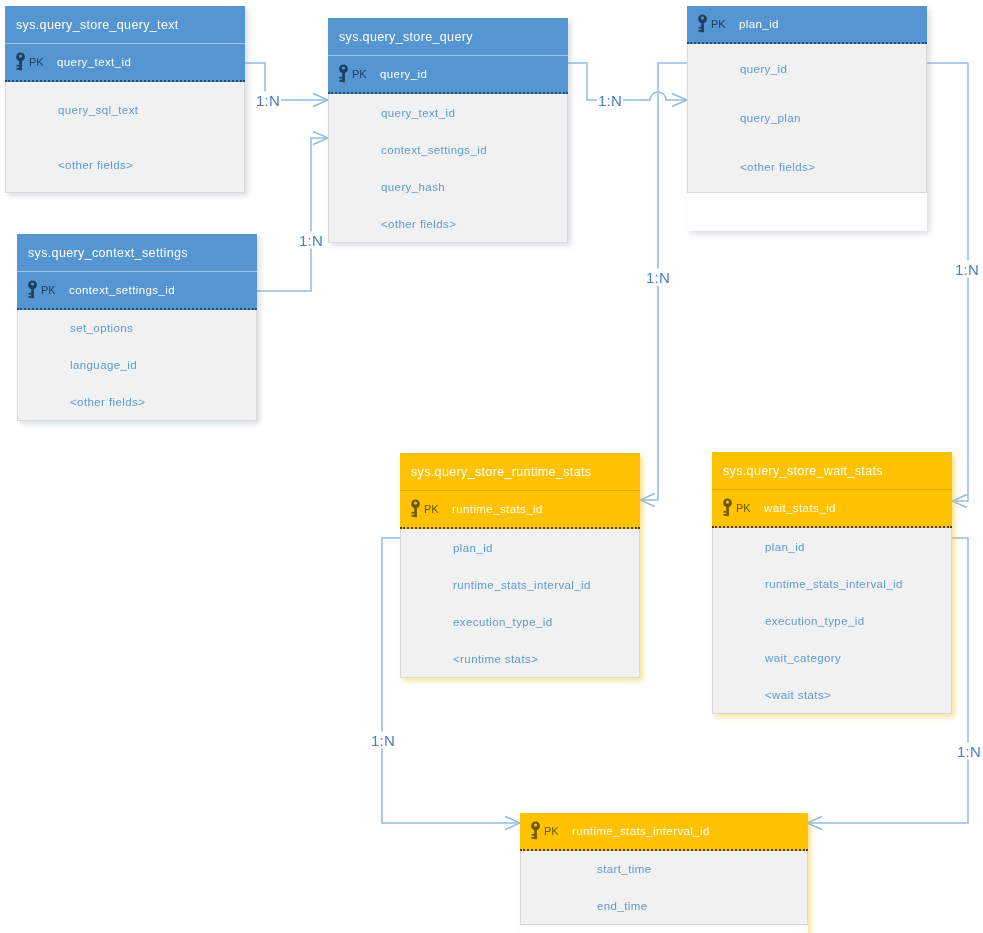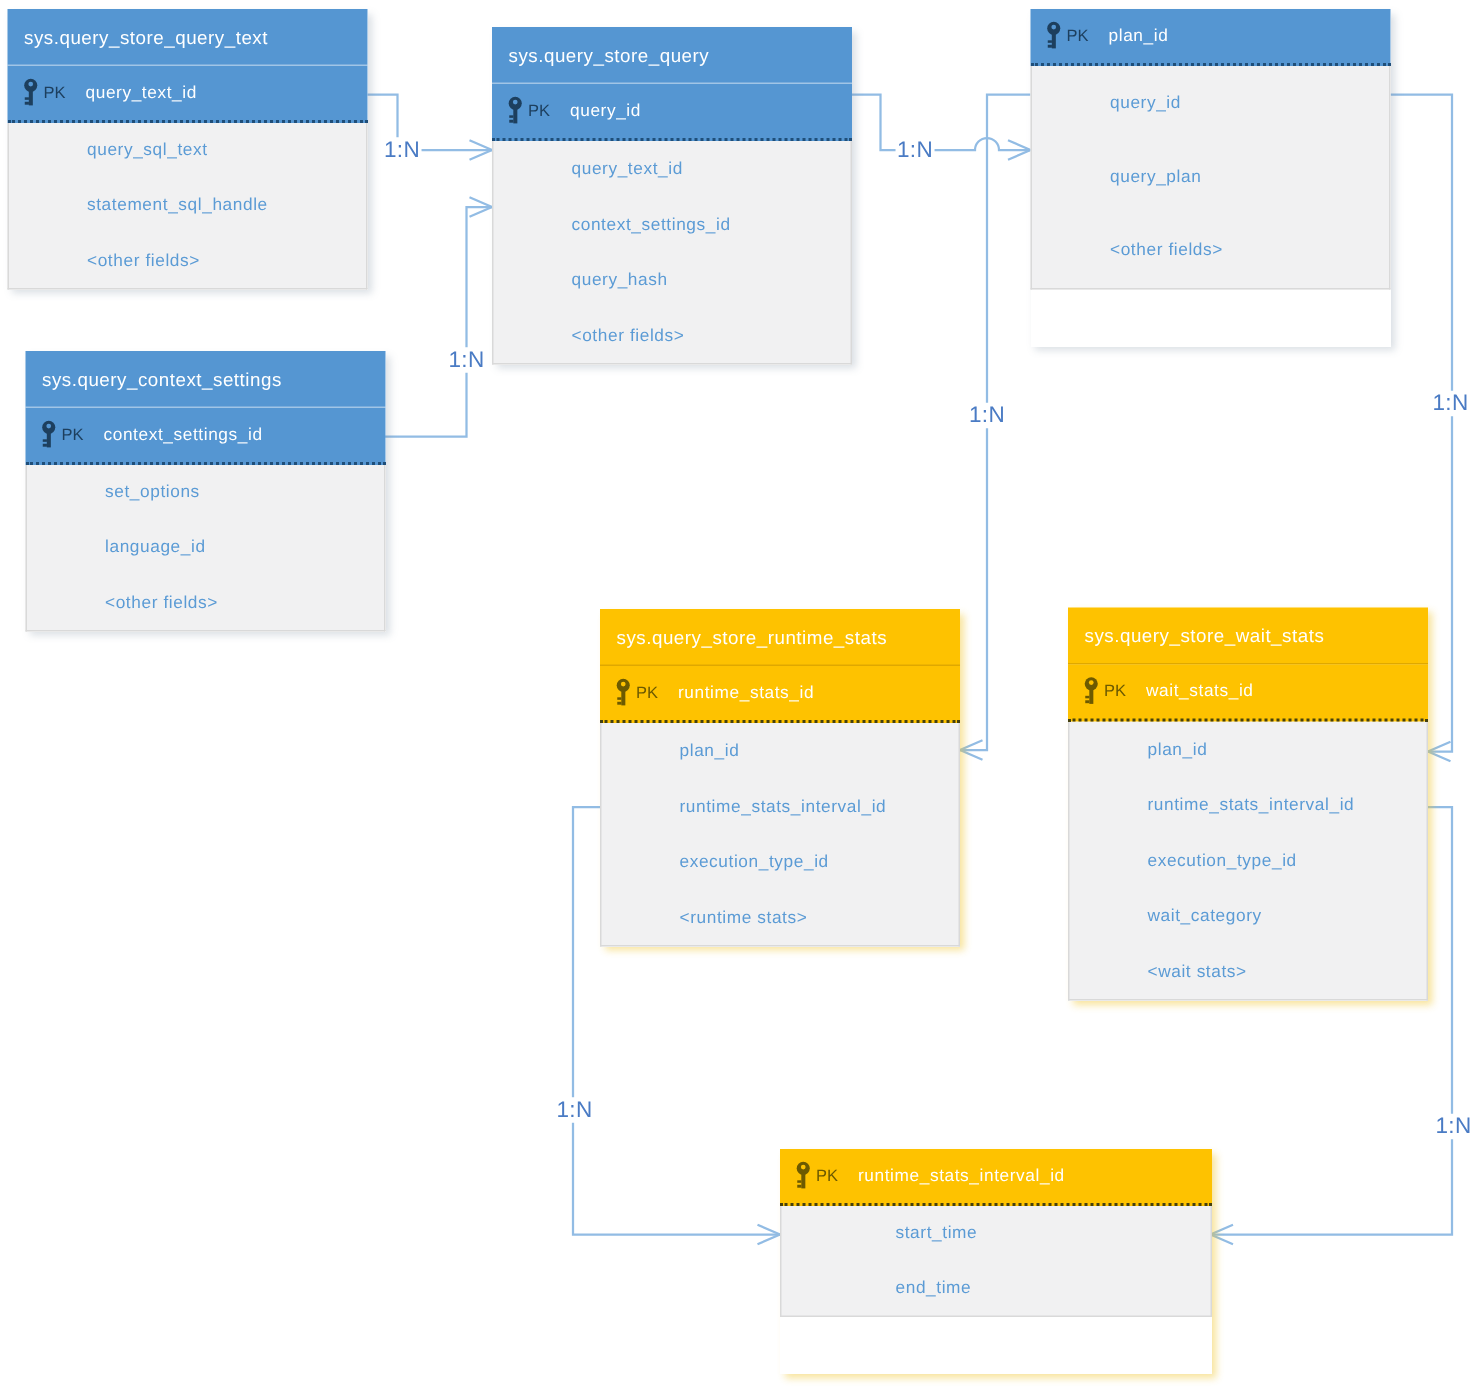--- a/index.html
+++ b/index.html
@@ -36,21 +36,21 @@
   .entity.blue .pk-label{color:#1d3f5e;}
   .entity.blue .key-wrap{color:#1d3f5e;}
   .entity.blue .key-hole{fill:#5596d2;}
   .entity.blue{box-shadow:3px 3px 5px rgba(110,130,150,.25);}
 
   .entity.orange .t-header{background:#fec200;border-bottom:1px solid #dfa800;}
   .entity.orange .t-pk{background:#fec200;border-bottom:2px dotted #45400f;}
   .entity.orange .pk-label{color:#6d5a00;}
   .entity.orange .key-wrap{color:#6d5a00;}
   .entity.orange .key-hole{fill:#fec200;}
-  .entity.orange{box-shadow:3px 3px 5px rgba(240,195,35,.45);}
+  .entity.orange{box-shadow:3px 3px 5px rgba(240,195,35,.45);margin-top:47px;}
 
   .conn-label{
     position:absolute;transform:translate(-50%,-50%);
     background:#ffffff;color:#4a7bc4;font-size:15px;padding:0 1px;
     letter-spacing:.2px;white-space:nowrap;
   }
 </style>
 </head>
 <body>
 
@@ -87,23 +87,20 @@
         </svg>
       </span>
       <span class="pk-label">PK</span>
       <span class="pk-field">query_text_id</span>
     </div>
     <div class="t-body" style="height: 111px;">
           <div class="t-field">
             <span>query_sql_text</span>
           </div>
           <div class="t-field">
-            <span>statement_sql_handle</span>
-          </div>
-          <div class="t-field">
             <span>&lt;other fields&gt;</span>
           </div>
         </div>
   </div>
 
   <div class="entity blue" style="left: 328px; top: 18px; width: 240px; height: 225px;">
     <div class="t-header">
       <span class="t-title">sys.query_store_query</span>
     </div>
     <div class="t-pk">

